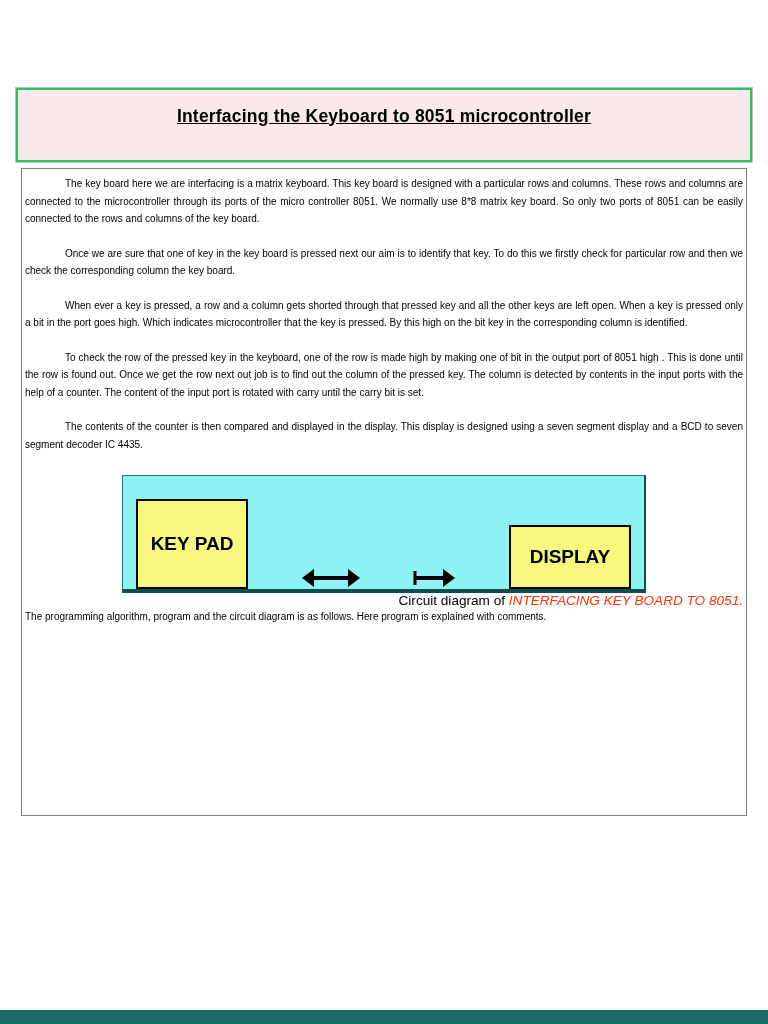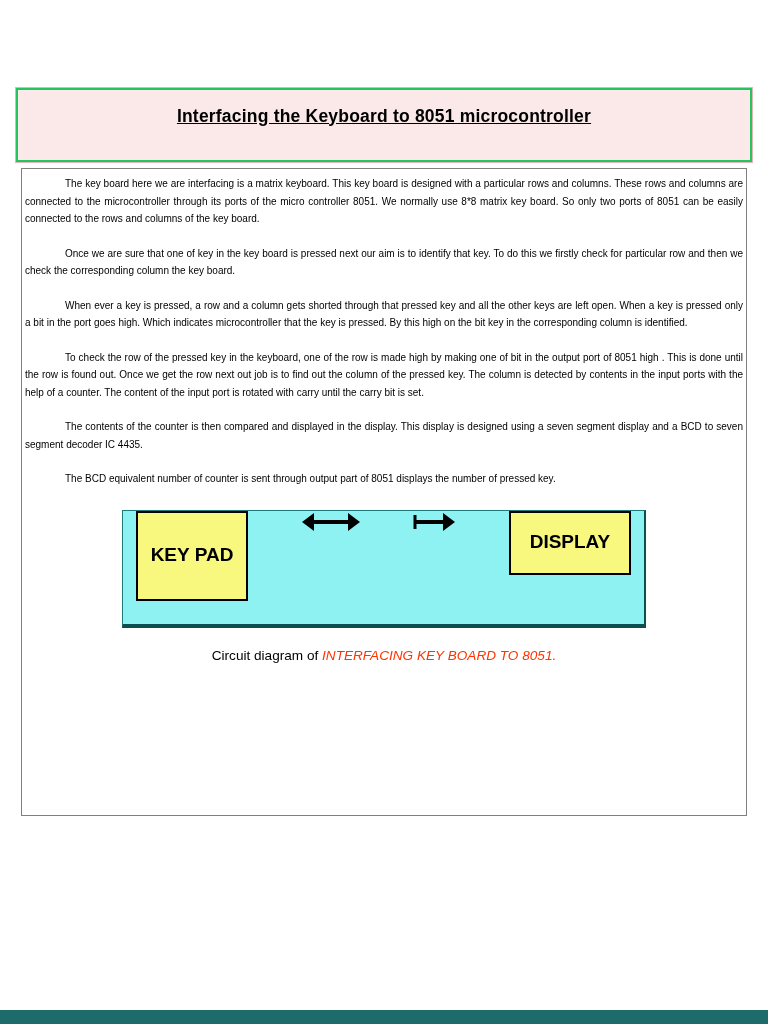--- a/index.html
+++ b/index.html
@@ -51,43 +51,42 @@
   
   .diagram {
     width: 524px;
     height: 118px;
     margin: 22px auto 0 auto;
     background: #8ff2f2;
     border: 1px solid #1d7b7b;
     border-bottom: 4px solid #0d4f4f;
     border-right: 2px solid #0d4f4f;
     display: flex;
-    align-items: flex-start;
+    align-items: flex-end;
     justify-content: space-between;
     padding: 0 13px;
   }
   .diagram .dbox {
     background: #f8f77e;
     border: 2px solid #000000;
     display: flex; align-items: center; justify-content: center;
     text-align: center;
     font-weight: bold;
     font-size: 19px;
     line-height: 1.6;
   }
   .dbox.keypad  { width: 112px; height: 90px; }
   .dbox.micro   { width: 157px; height: 90px; padding: 0 10px; }
   .dbox.display { width: 122px; height: 64px; }
   .arrow-wrap { flex: 0 0 auto; display: flex; align-items: center; }
   .arrow-wrap svg { display: block; }
 
   
   .caption {
-    margin-top: 20px;
-    text-align: center;
+    text-align: right;
     font-size: 13.6px;
   }
   .caption .hl {
     color: #ff3300;
     font-style: italic;
   }
 
   .closing { margin-top: 16px; }
 
   
@@ -105,21 +104,20 @@
   <h1>Interfacing the Keyboard to 8051 microcontroller</h1>
 </div>
 
 <div class="content-box">
 
   <p class="indent">The key board here we are interfacing is a matrix keyboard. This key board is designed with a particular rows and columns. These rows and columns are connected to the microcontroller through its ports of the micro controller 8051. We normally use 8*8 matrix key board. So only two ports of 8051 can be easily connected to the rows and columns of the key board.</p>
   <p class="indent">Once we are sure that one of key in the key board is pressed next our aim is to identify that key. To do this we firstly check for particular row and then we check the corresponding column the key board.</p>
   <p class="indent">When ever a key is pressed, a row and a column gets shorted through that pressed key and all the other keys are left open. When a key is pressed only a bit in the port goes high. Which indicates microcontroller that the key is pressed. By this high on the bit key in the corresponding column is identified.</p>
   <p class="indent">To check the row of the pressed key in the keyboard, one of the row is made high by making one of bit in the output port of 8051 high . This is done until the row is found out. Once we get the row next out job is to find out the column of the pressed key. The column is detected by contents in the input ports with the help of a counter. The content of the input port is rotated with carry until the carry bit is set.</p>
   <p class="indent">The contents of the counter is then compared and displayed in the display. This display is designed using a seven segment display and a BCD to seven segment decoder IC 4435.</p>
-  <p class="indent">The BCD equivalent number of counter is sent through output part of 8051 displays the number of pressed key.</p>
 
   <div class="diagram">
     <div class="dbox keypad">
       <span>KEY PAD</span>
     </div>
 
     <span class="arrow-wrap">
       <svg width="58" height="22" viewBox="0 0 58 22" aria-hidden="true">
         <line x1="10" y1="11" x2="48" y2="11" stroke="#000" stroke-width="4"></line>
         <polygon points="12,2 12,20 0,11" fill="#000"></polygon>
@@ -138,16 +136,17 @@
 
     <div class="dbox display">
       <span>DISPLAY</span>
     </div>
   </div>
 
   <div class="caption">
     <span>Circuit diagram of </span><span class="hl">INTERFACING KEY BOARD TO 8051.</span>
   </div>
 
+  <p class="no-indent closing">The programming algorithm, program and the circuit diagram is as follows. Here program is explained with comments.</p>
 
 </div>
 
 <div class="footer-bar"></div>
 
 </body></html>

